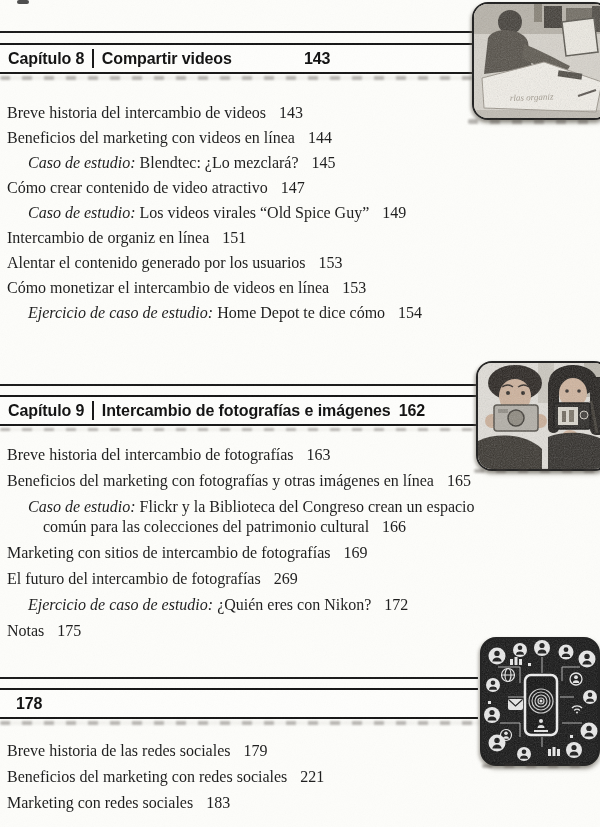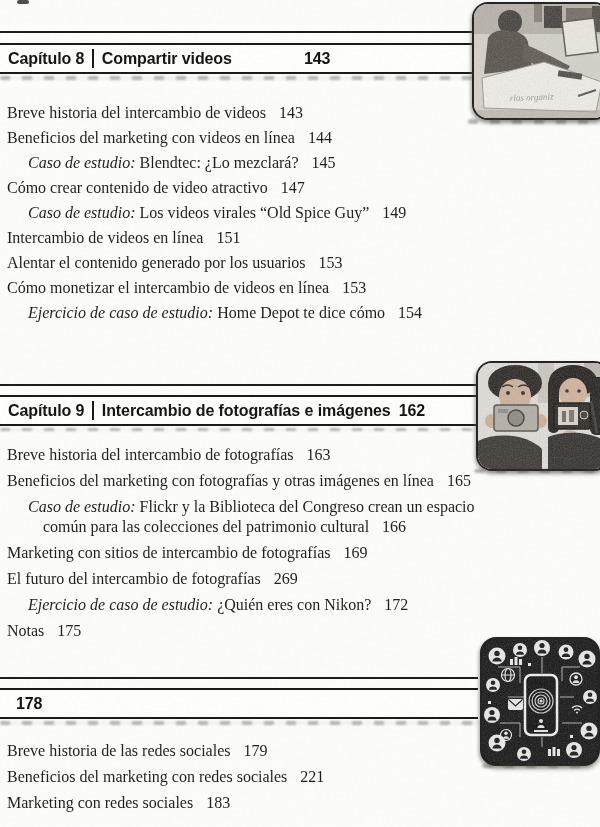--- a/index.html
+++ b/index.html
@@ -77,21 +77,21 @@
     </div>
     <div class="smudge" style="top:76px;left:0;width:476px;height:4px;"></div>
 
     <div class="entries" style="top:103px">
 
     <div class="entry indent0"><span class="etext">Breve historia del intercambio de videos</span><span class="epage">143</span></div>
         <div class="entry indent0"><span class="etext">Beneficios del marketing con videos en línea</span><span class="epage">144</span></div>
         <div class="entry indent1"><span class="prefix">Caso de estudio:</span><span class="etext">Blendtec: ¿Lo mezclará?</span><span class="epage">145</span></div>
         <div class="entry indent0"><span class="etext">Cómo crear contenido de video atractivo</span><span class="epage">147</span></div>
         <div class="entry indent1"><span class="prefix">Caso de estudio:</span><span class="etext">Los videos virales “Old Spice Guy”</span><span class="epage">149</span></div>
-        <div class="entry indent0"><span class="etext">Intercambio de videos en línea</span><span class="epage">151</span></div>
+        <div class="entry indent0"><span class="etext">Intercambio de organiz en línea</span><span class="epage">151</span></div>
         <div class="entry indent0"><span class="etext">Alentar el contenido generado por los usuarios</span><span class="epage">153</span></div>
         <div class="entry indent0"><span class="etext">Cómo monetizar el intercambio de videos en línea</span><span class="epage">153</span></div>
         <div class="entry indent1"><span class="prefix">Ejercicio de caso de estudio:</span><span class="etext">Home Depot te dice cómo</span><span class="epage">154</span></div>
       </div>
 
     <figure class="thumb" style="left:472px;top:2px;width:134px;height:114px;" aria-label="Scanned photo of a man working at a desk with a laptop and papers">
       <svg viewBox="0 0 134 114" preserveAspectRatio="none">
         <rect width="134" height="114" fill="#d8d4cc"></rect>
         <rect x="0" y="0" width="134" height="30" fill="#b7b2a8"></rect>
         <rect x="60" y="0" width="8" height="18" fill="#857f73"></rect>

